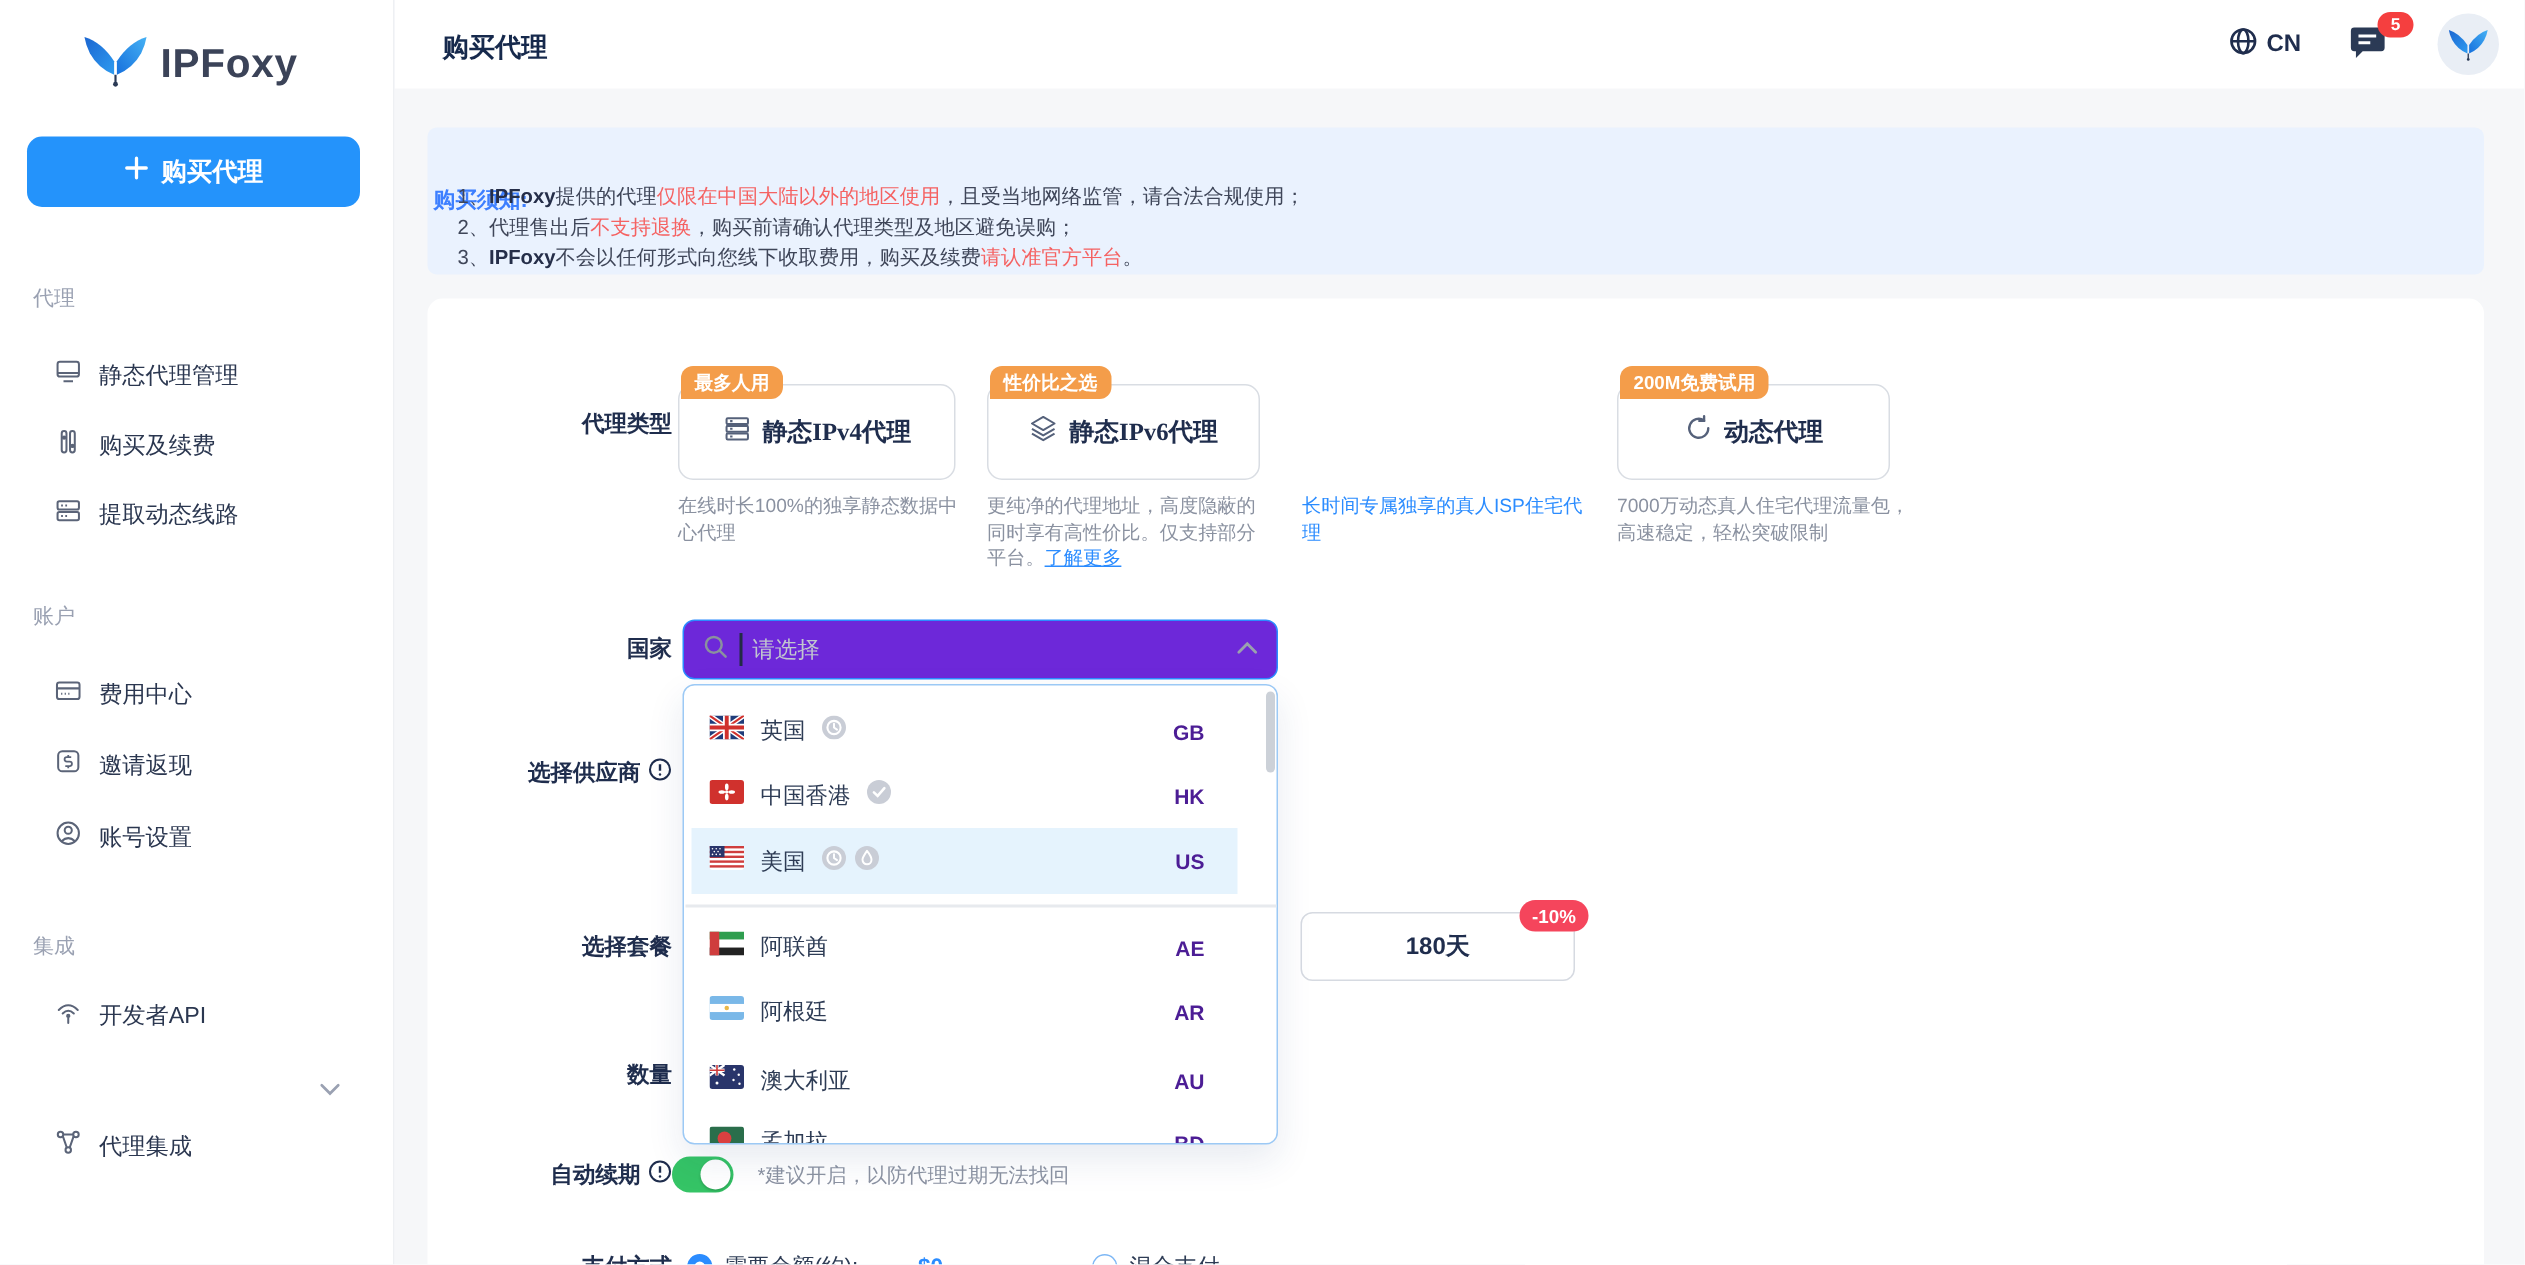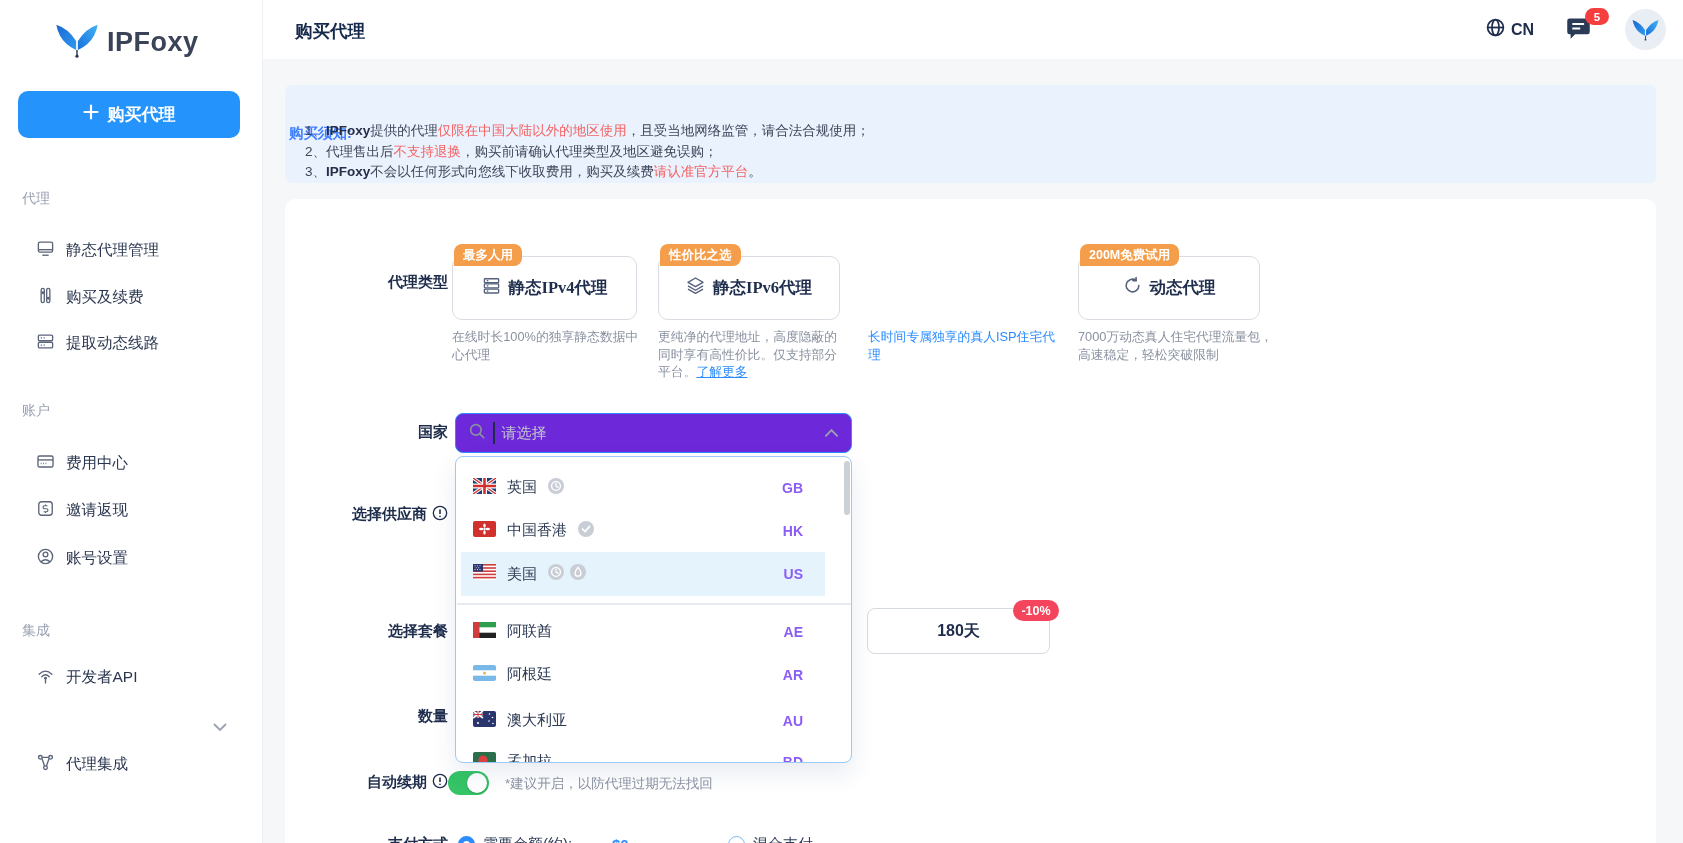--- a/index.html
+++ b/index.html
@@ -53,21 +53,21 @@
 
   
   .searchbox { left:455px; top:413px; width:397px; height:40px; background:#6d28d9; border:1.5px solid #2b8cff; border-radius:8px; display:flex; align-items:center; padding:0 12px; gap:7px; }
   .cursorbar { width:1.5px; height:22px; background:#222b45; }
   .placeholder { font-size:15px; color:#c1c6cf; flex:1; }
   .dropdown { left:455px; top:456px; width:397px; height:307px; background:#fff; border:1px solid #9cc9f5; border-radius:8px;
               box-shadow:0 10px 24px rgba(30,60,120,.10); overflow:hidden; z-index:20; }
   .drow { position:absolute; left:5px; width:364px; height:43px; display:flex; align-items:center; padding-left:12px; gap:11px; cursor:pointer; }
   .drow.hl { background:#e5f3fd; }
   .dname { font-size:15px; color:#2e3c55; }
-  .dcode { position:absolute; right:22px; font-size:14px; font-weight:700; color:#8b5cf6; }
+  .dcode { position:absolute; right:22px; font-size:14px; font-weight:700; color:#4c1d95; }
   .statico { display:flex; gap:6px; align-items:center; }
   .ddivider { position:absolute; left:1px; width:395px; height:2px; background:#e7eaee; }
   .thumb { position:absolute; left:388px; top:4px; width:6px; height:54px; background:#ccd1d8; border-radius:3px; }
 
   
   .planbox { left:867px; top:608px; width:183px; height:46px; background:#fff; border:1px solid #d6dae1; border-radius:8px;
              display:flex; align-items:center; justify-content:center; font-size:16px; font-weight:600; color:#1f2d4d; cursor:pointer; }
   .discount { left:1013px; top:600px; height:21px; min-width:46px; background:#f5455c; color:#fff; border-radius:11px;
               font-size:12.5px; font-weight:700; display:flex; align-items:center; justify-content:center; padding:0 8px; z-index:21; }
 

